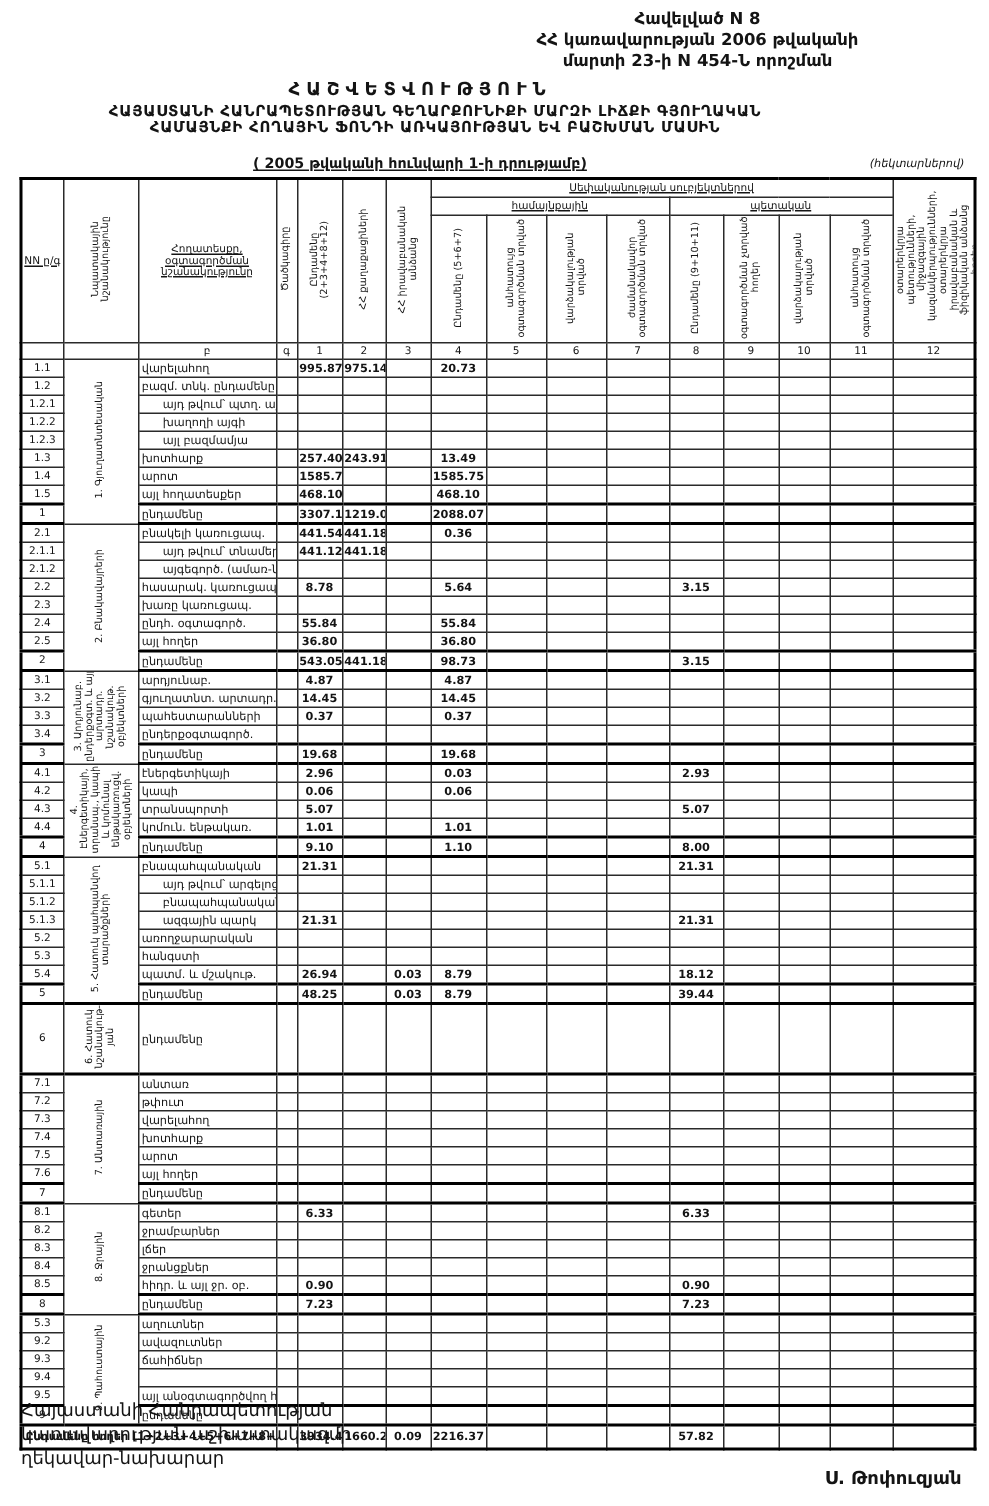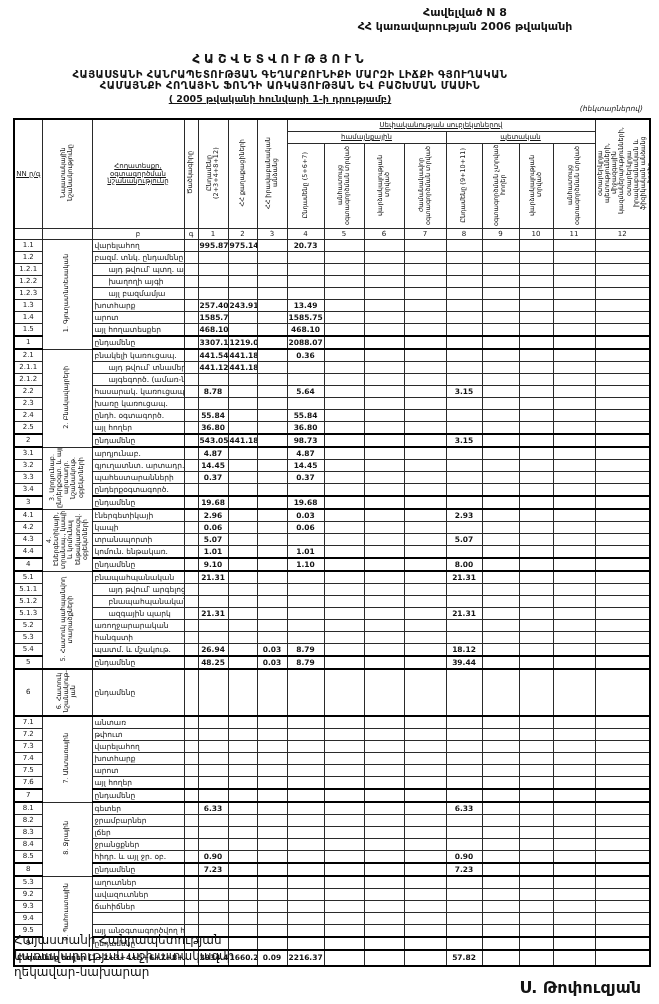--- a/index.html
+++ b/index.html
@@ -7,21 +7,21 @@
     width:659px;height:1004px;background:#ffffff;color:#141414;
     font-family:"DejaVu Sans", sans-serif;position:relative;overflow:hidden;
   }
   .appendix{
     position:absolute;top:6px;right:14px;width:360px;text-align:center;
     font-weight:bold;font-size:11px;line-height:1.25;
   }
   .titles{position:absolute;top:52px;left:0;width:560px;text-align:center;}
   .t1{font-size:12px;font-weight:bold;letter-spacing:4px;margin-bottom:3px;}
   .t2,.t3{font-size:10px;font-weight:bold;letter-spacing:0.5px;margin-left:20px;}
-  .t4{font-size:9.5px;font-weight:bold;text-decoration:underline;margin-top:2px;}
+  .t4{font-size:9.5px;font-weight:bold;text-decoration:underline;margin-top:13px;}
   .unit-note{position:absolute;top:104px;right:16px;font-size:7.5px;font-style:italic;}
 
   table.report{
     position:absolute;top:118px;left:13px;border-collapse:collapse;table-layout:fixed;
     width:636px;border:2px solid #000;
   }
   .report th,.report td{
     border:1px solid #2a2a2a;padding:0 1px;overflow:hidden;
     font-size:7px;line-height:1.05;font-weight:normal;vertical-align:middle;
   }
@@ -41,29 +41,30 @@
   td.val{text-align:center;font-weight:bold;font-size:7.5px;}
   tr.sec-total td{border-top:2px solid #000;border-bottom:2px solid #000;}
   tr.tall-row td{height:40px;}
   tr.grand td{border-top:2px solid #000;height:14px;font-weight:bold;}
   tr.grand td.lbl{font-size:7.5px;}
 
   .footer-left{
     position:absolute;left:14px;top:932px;font-size:12px;font-weight:normal;line-height:1.35;
   }
   .signature{
-    position:absolute;right:18px;top:978px;font-size:16px;font-weight:bold;
+    position:absolute;right:18px;top:978px;font-size:12px;font-weight:bold;
   }
 </style>
 </head>
 <body>
 
 <div class="appendix">
   <div>Հավելված N 8</div>
   <div>ՀՀ կառավարության 2006 թվականի</div>
+  <div>մարտի 23-ի N 454-Ն որոշման</div>
 </div>
 
 <div class="titles">
   <div class="t1">ՀԱՇՎԵՏՎՈՒԹՅՈՒՆ</div>
   <div class="t2">ՀԱՅԱՍՏԱՆԻ ՀԱՆՐԱՊԵՏՈՒԹՅԱՆ ԳԵՂԱՐՔՈՒՆԻՔԻ ՄԱՐԶԻ ԼԻՃՔԻ ԳՅՈՒՂԱԿԱՆ</div>
   <div class="t3">ՀԱՄԱՅՆՔԻ ՀՈՂԱՅԻՆ ՖՈՆԴԻ ԱՌԿԱՅՈՒԹՅԱՆ ԵՎ ԲԱՇԽՄԱՆ ՄԱՍԻՆ</div>
   <div class="t4">( 2005 թվականի հունվարի 1-ի դրությամբ)</div>
 </div>
 
 <div class="unit-note">(հեկտարներով)</div>

